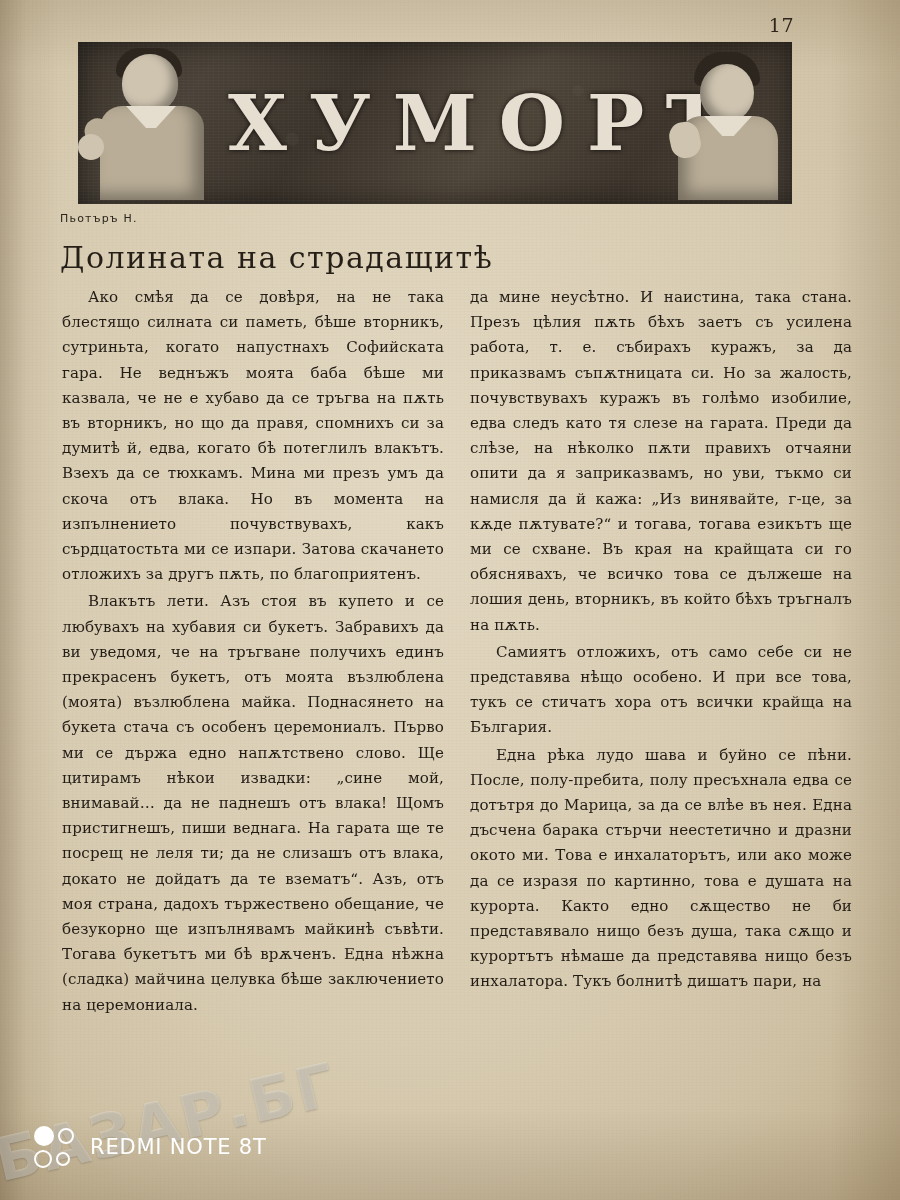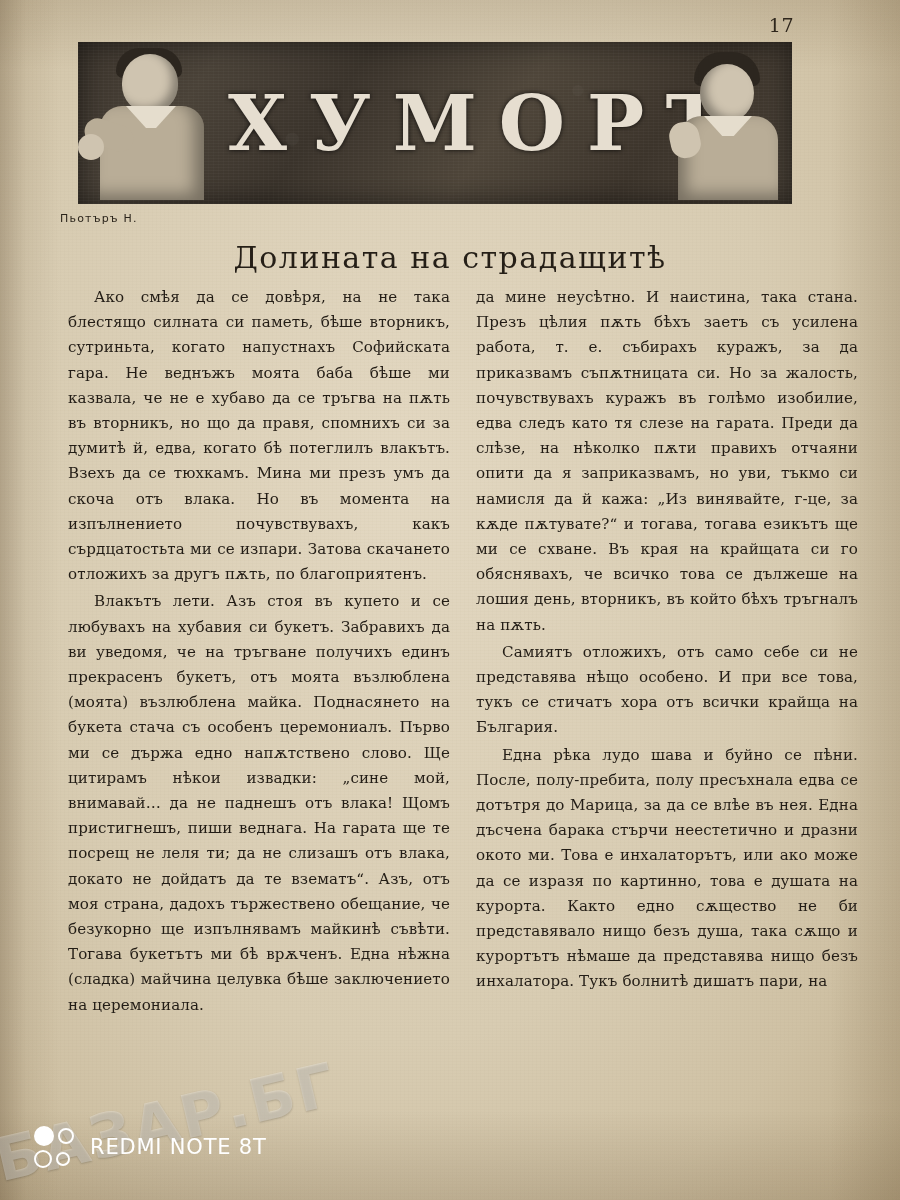--- a/index.html
+++ b/index.html
@@ -115,29 +115,28 @@
   }
 
   
   .byline{
     position:absolute;left:60px;top:212px;
     font-size:11px;letter-spacing:1.2px;color:#2b241b;
     font-family:"DejaVu Sans", sans-serif;
   }
   .article-title{
     position:absolute;left:60px;top:240px;width:780px;
-    text-align:center;
     font-size:30px;letter-spacing:1.5px;color:#251f17;
     font-family:"DejaVu Serif", serif;
   }
 
   
   .cols{
     position:absolute;left:62px;top:285px;width:790px;height:900px;
-    display:flex;gap:26px;margin-left:6px;
+    display:flex;gap:26px;
   }
   .col{width:382px;}
   .col p{
     margin:0 0 2px 0;
     font-size:15.1px;
     line-height:25.2px;
     color:#231d16;
     text-align:justify;
     text-justify:inter-word;
     font-family:"DejaVu Serif", serif;

